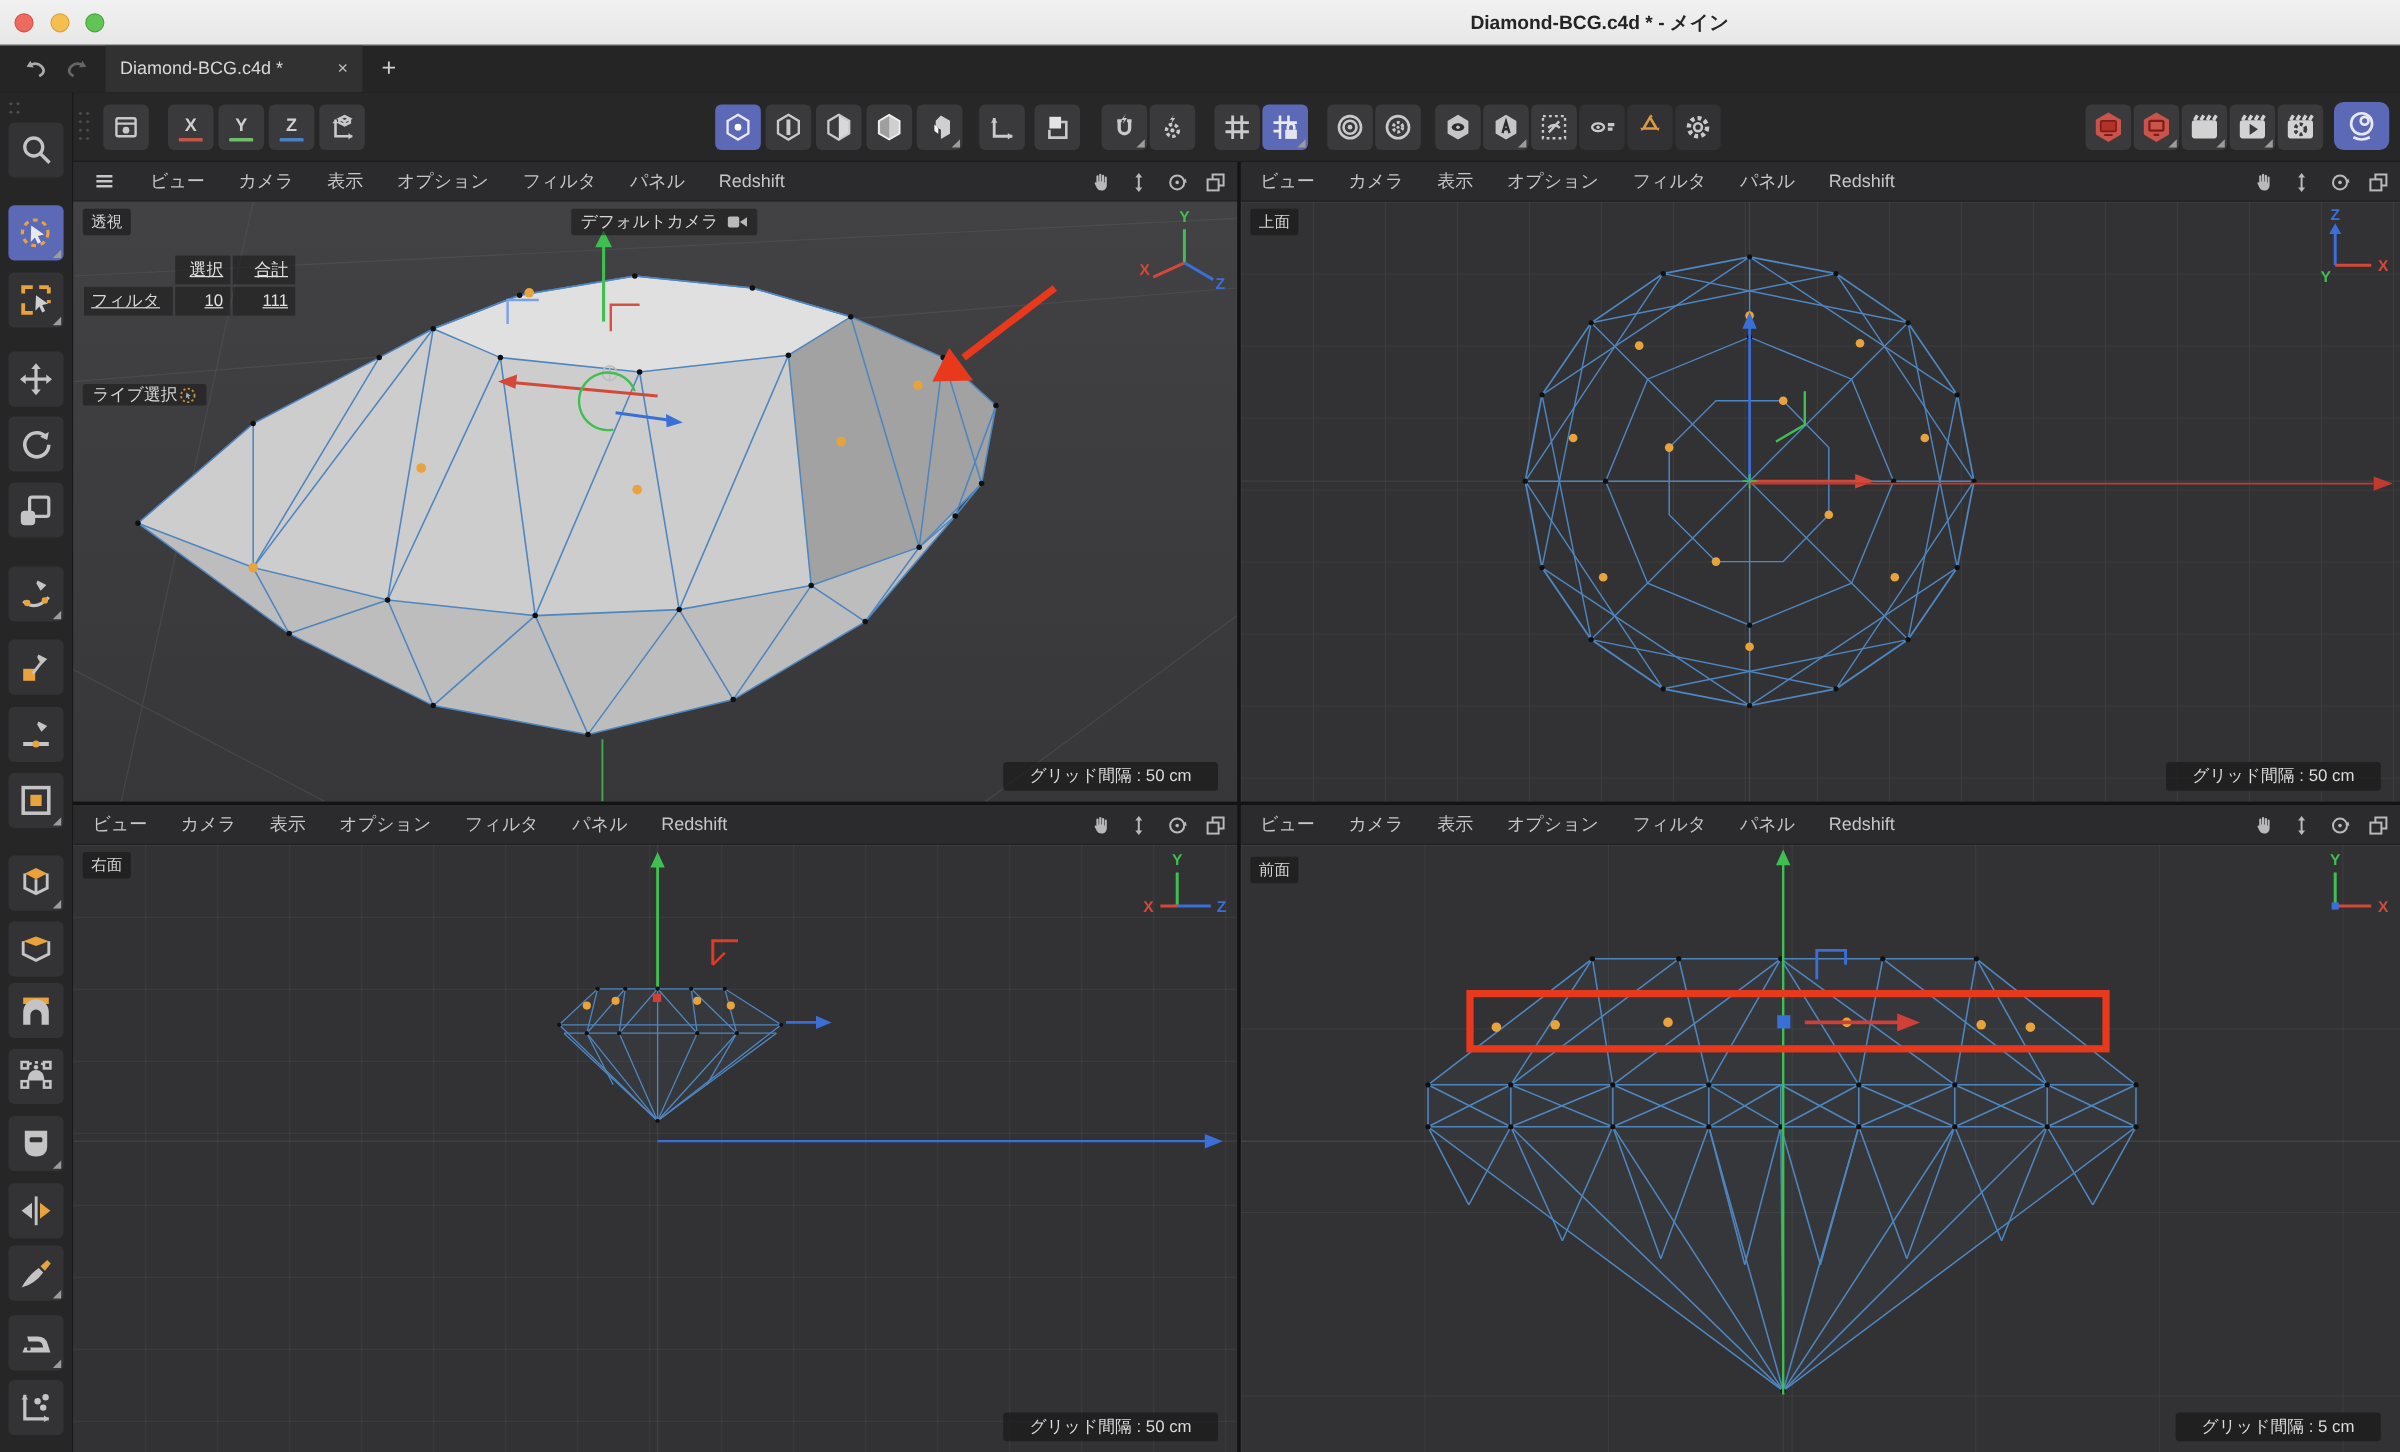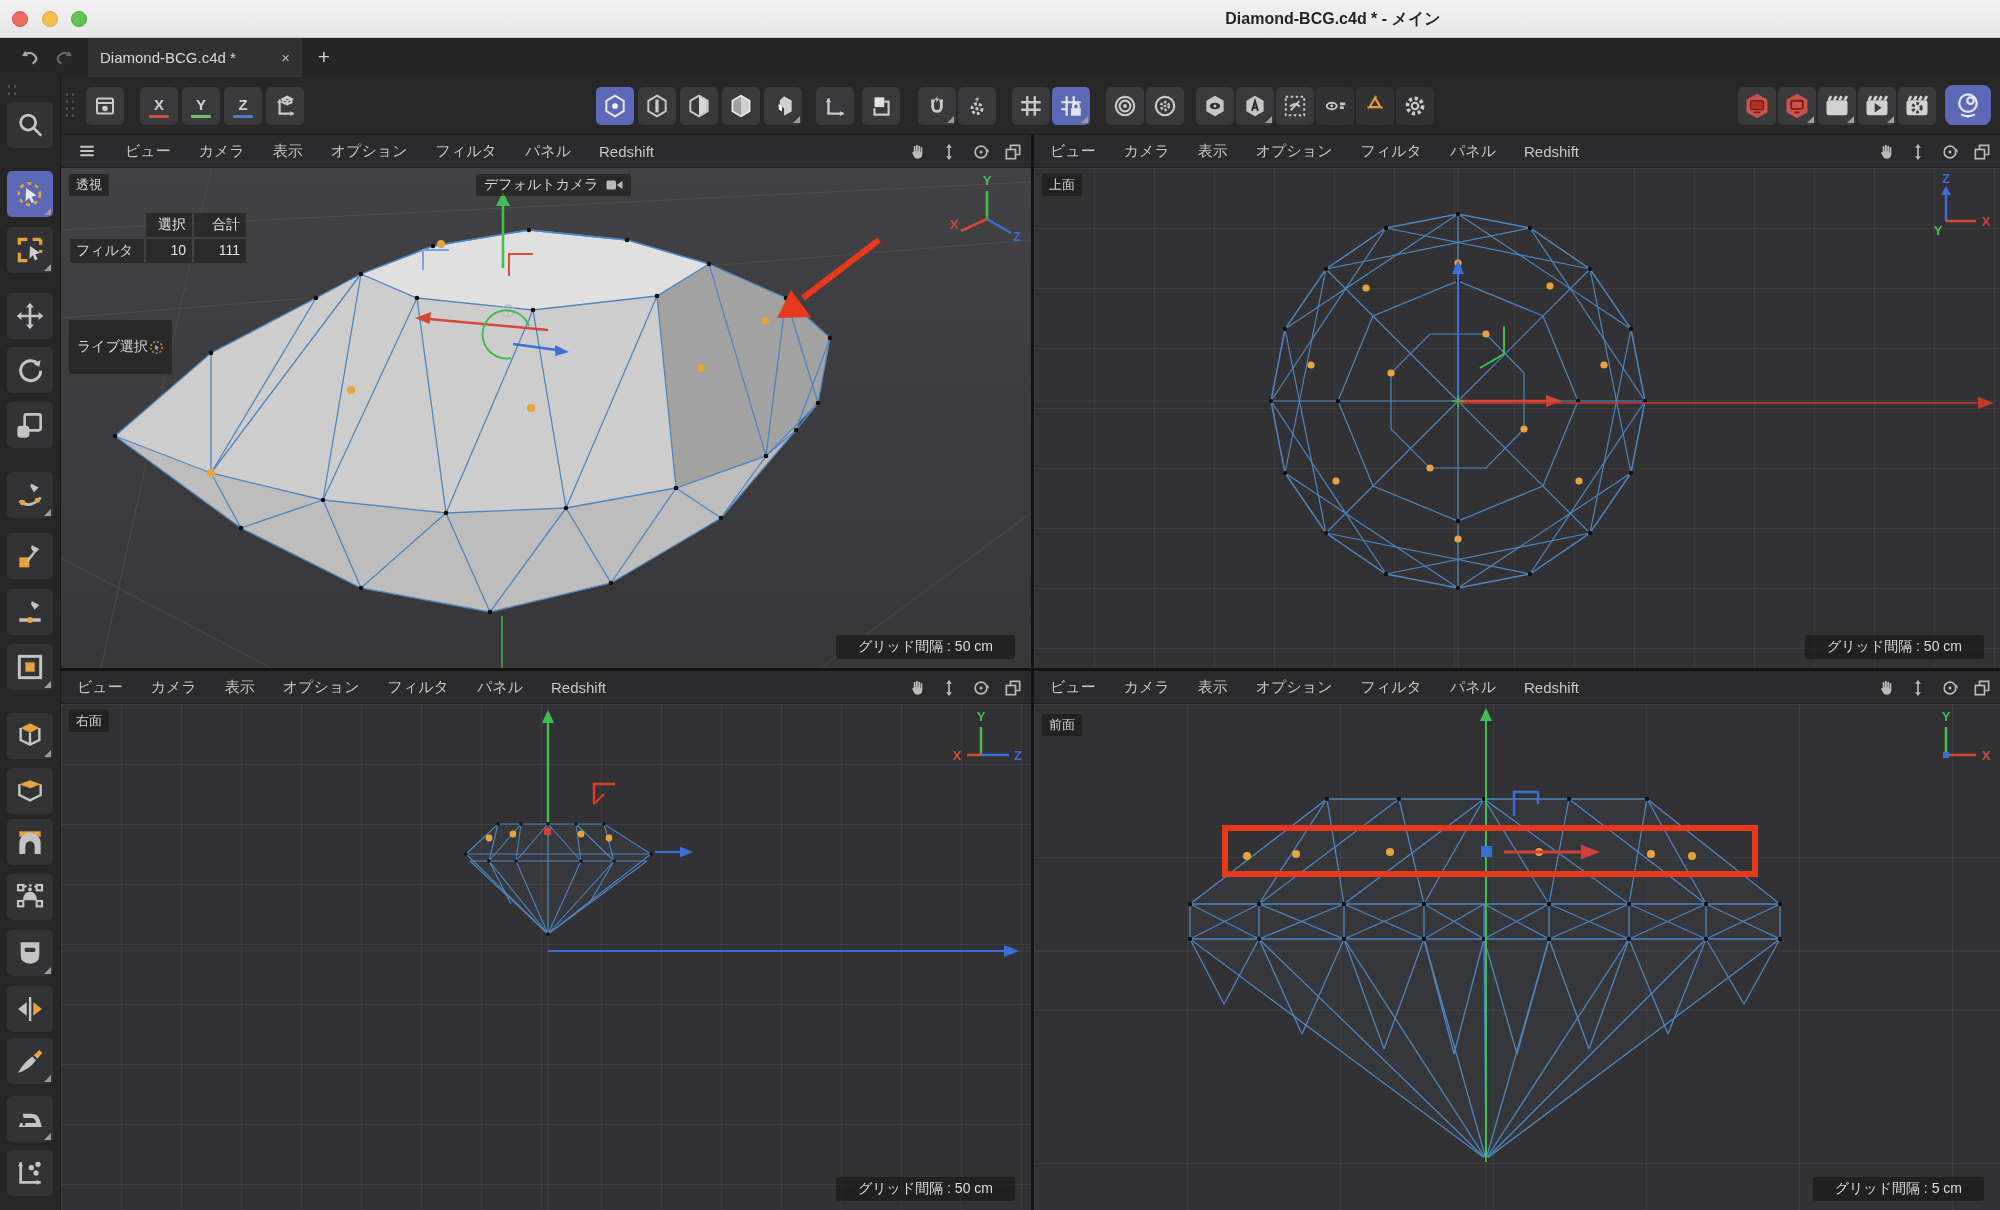--- a/index.html
+++ b/index.html
@@ -64,26 +64,26 @@
     linear-gradient(90deg,rgba(255,255,255,.05) 1px,transparent 1px);background-size:153px 153px;}
   .scene{position:absolute;left:0;top:0;width:100%;height:100%;}
   .badge{position:absolute;background:rgba(22,22,22,.62);color:#d6d6d6;font-size:13px;
     padding:2px 7px;border-radius:2px;white-space:nowrap;}
   .gridbadge{position:absolute;right:16px;bottom:9px;background:rgba(20,20,20,.6);color:#dcdcdc;
     font-size:14px;padding:3px 22px;border-radius:3px;white-space:nowrap;}
   .cambadge{position:absolute;left:415px;top:6px;display:flex;align-items:center;gap:7px;
     background:rgba(22,22,22,.55);color:#d6d6d6;font-size:14px;padding:2px 8px;border-radius:2px;}
   .stats{position:absolute;left:8px;top:44px;font-size:14px;color:#e2e2e2;}
   .stats .r{display:flex;}
-  .stats .c{background:rgba(24,24,24,.55);padding:3px 6px;margin:1px;text-align:right;}
+  .stats .c{background:rgba(24,24,24,.55);padding:3px 6px;margin:1px;text-align:right;text-decoration:underline;}
   .stats .lab{width:62px;text-align:left;color:#d8d8d8;}
   .stats .n1{width:34px;}
   .stats .n2{width:40px;}
   .livesel{position:absolute;left:8px;top:152px;display:flex;align-items:center;gap:1px;
-    background:rgba(24,24,24,.55);color:#d8d8d8;font-size:14px;padding:18px 8px;border-radius:2px;}
+    background:rgba(24,24,24,.55);color:#d8d8d8;font-size:14px;padding:0 8px;border-radius:2px;}
   .gizmo{position:absolute;right:8px;top:5px;}
   .gizmo text{font-size:13px;font-weight:bold;}
 </style>
 </head>
 <body>
 
 <div class="titlebar">
   <div class="tl red"></div>
   <div class="tl yellow"></div>
   <div class="tl green"></div>

